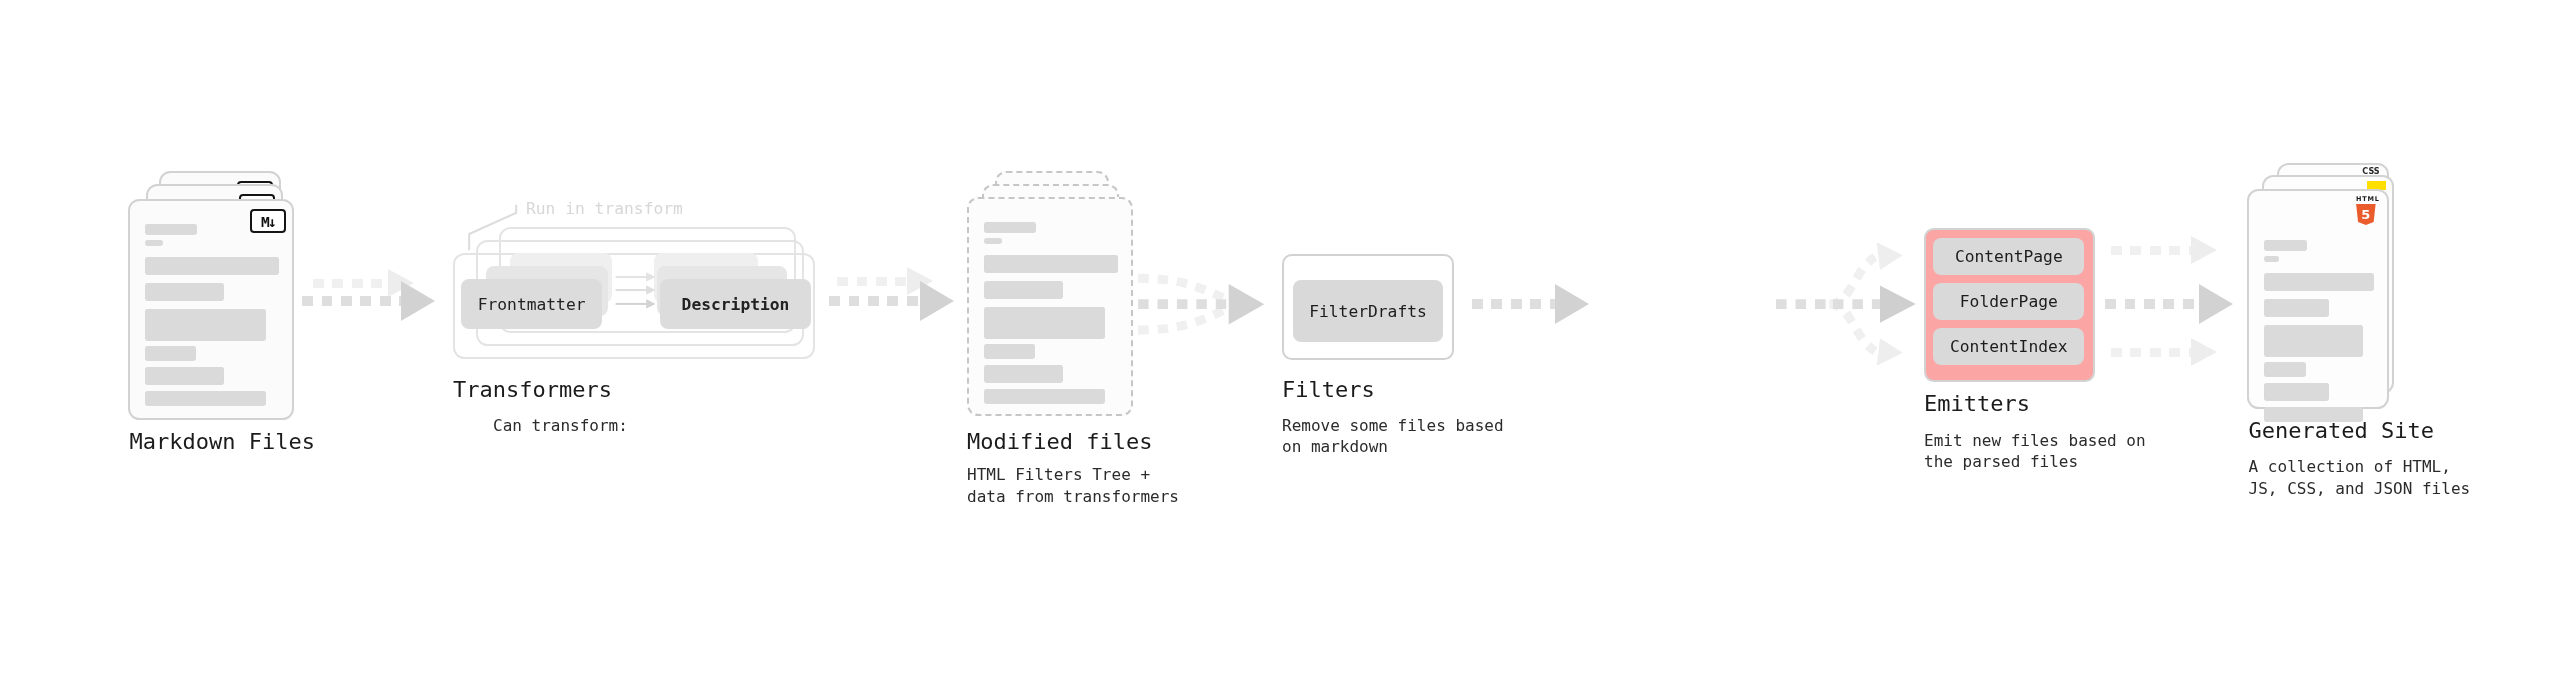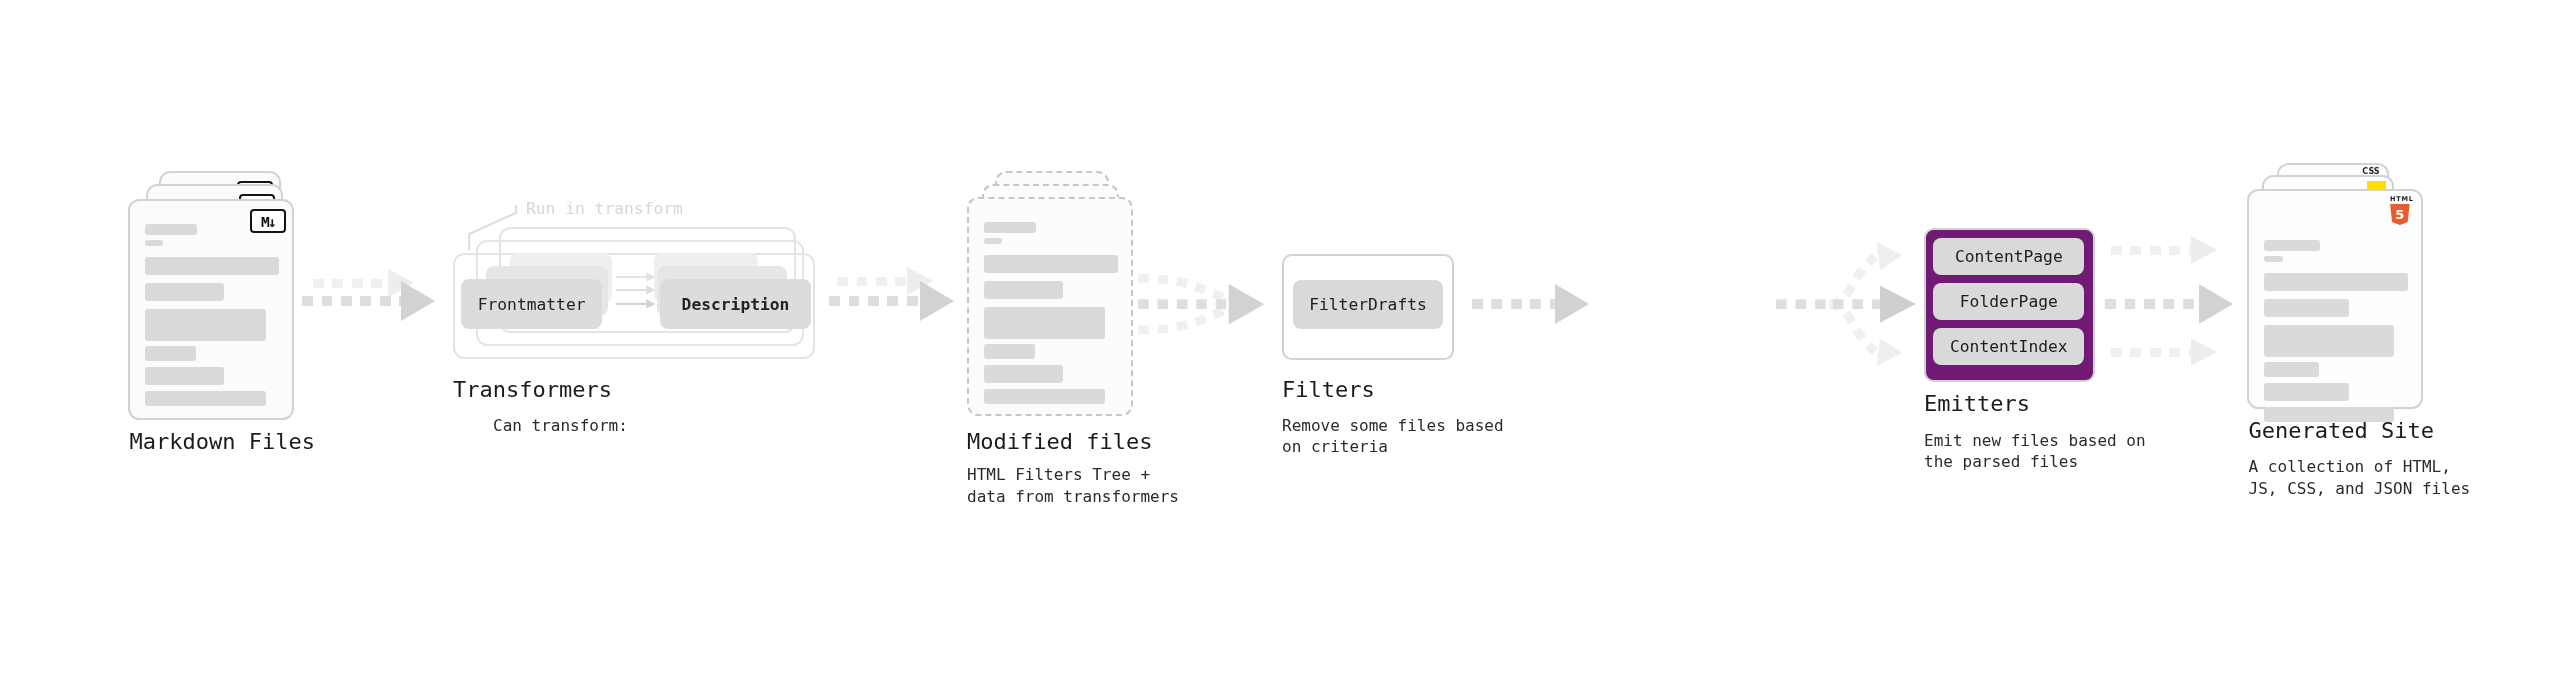--- a/index.html
+++ b/index.html
@@ -168,47 +168,47 @@
 
   <svg class="abs" style="left:1136px;top:267px;" width="132" height="76" viewBox="0 0 162 94">
     <path d="M2 14 C55 14 75 24 112 40" fill="none" stroke="#f0f0f0" stroke-width="11" stroke-dasharray="13 11"></path>
     <path d="M2 78 C55 78 75 68 112 52" fill="none" stroke="#f0f0f0" stroke-width="11" stroke-dasharray="13 11"></path>
     <line x1="2" y1="46" x2="114" y2="46" stroke="#dedede" stroke-width="12" stroke-dasharray="13 11"></line>
     <polygon points="114,21 158,46 114,71" fill="#d2d2d2"></polygon>
   </svg>
 
   <div class="stage" style="left:1282px;top:254px;width:268px;height:244px;">
     <div class="doc" style="left:0;top:0;width:172px;height:106px;border-radius:9.8px;background:#fff;">
-      <div class="pill" style="left:9px;top:24.4px;width:150px;height:49px;">FilterDrafts</div>
+      <div class="pill" style="left:9px;top:24.4px;width:150px;height:62px;">FilterDrafts</div>
     </div>
     <div class="title" style="left:0;top:124px;">Filters</div>
     <div class="caption" style="left:0;top:161px;">
       <div>Remove some files based</div>
-      <div>on criteria</div>
+      <div>on markdown</div>
     </div>
   </div>
 
   <div class="darrow" style="left:1472px;top:283px;height:42px;">
     <div class="dline" style="width:83px;"></div>
       <div class="dhead"></div>
   </div>
 
 
   <svg class="abs" style="left:1776px;top:239px;" width="143" height="135" viewBox="0 0 176 166">
     <line x1="0" y1="80" x2="70" y2="80" stroke="#dedede" stroke-width="12" stroke-dasharray="13 11"></line>
     <path d="M66 80 C92 80 96 38 122 22" fill="none" stroke="#f0f0f0" stroke-width="11" stroke-dasharray="13 11"></path>
     <path d="M66 80 C92 80 96 122 122 138" fill="none" stroke="#f0f0f0" stroke-width="11" stroke-dasharray="13 11"></path>
     <line x1="70" y1="80" x2="128" y2="80" stroke="#dedede" stroke-width="12" stroke-dasharray="13 11"></line>
     <polygon points="124,4 156,20 128,38" fill="#eeeeee"></polygon>
     <polygon points="128,57 172,80 128,103" fill="#cfcfcf"></polygon>
     <polygon points="128,122 156,140 124,156" fill="#eeeeee"></polygon>
   </svg>
 
   <div class="stage" style="left:1924px;top:228px;width:276px;height:260px;">
-    <div class="doc" style="left:0;top:0;width:171px;height:154px;border-radius:9.8px;background:#701a75;">
+    <div class="doc" style="left:0;top:0;width:171px;height:154px;border-radius:9.8px;background:#fca5a5;">
       <div class="pill" style="left:7.3px;top:8.1px;width:151px;height:37px;">ContentPage</div>
       <div class="pill" style="left:7.3px;top:53px;width:151px;height:37px;">FolderPage</div>
       <div class="pill" style="left:7.3px;top:98px;width:151px;height:37px;">ContentIndex</div>
     </div>
     <div class="title" style="left:0;top:164px;">Emitters</div>
     <div class="caption" style="left:0;top:202px;">
       <div>Emit new files based on</div>
       <div>the parsed files</div>
     </div>
   </div>
@@ -226,21 +226,21 @@
       <div class="dhead sm"></div>
   </div>
 
   <div class="stage" style="left:2247px;top:161px;width:325px;height:358px;">
     <div class="doc" style="left:30px;top:1.6px;width:112px;height:219px;background:#fdfdfd;">
       <div class="css-badge">CSS</div>
     </div>
     <div class="doc" style="left:14.6px;top:14px;width:132px;height:219px;background:#fdfdfd;">
       <div class="js-badge"></div>
     </div>
-    <div class="doc" style="left:0;top:28px;width:176px;height:220px;background:#fdfdfd;">
+    <div class="doc" style="left:0;top:28px;width:142px;height:220px;background:#fdfdfd;">
       <div class="html5-badge">
         <div class="h5-label">HTML</div>
         <div class="h5-shield">5</div>
       </div>
       <div class="doc-bars" style="top:49px;">
         <div class="bar b1"></div>
           <div class="bar b2"></div>
           <div class="bar b3"></div>
           <div class="bar b4"></div>
         <div class="bar b5"></div>

